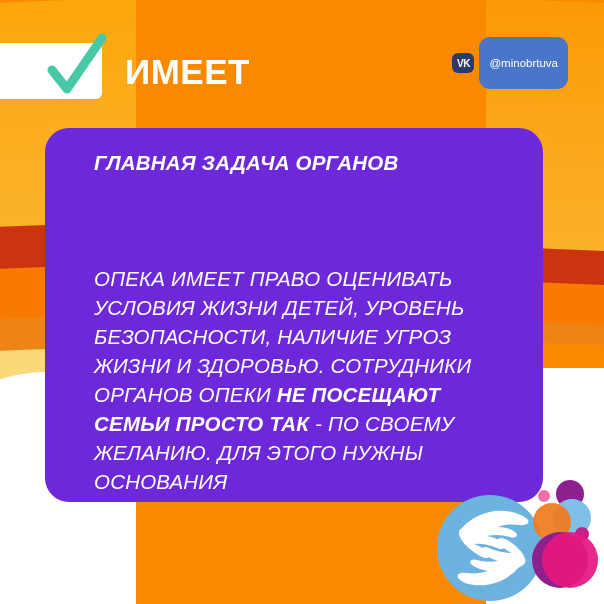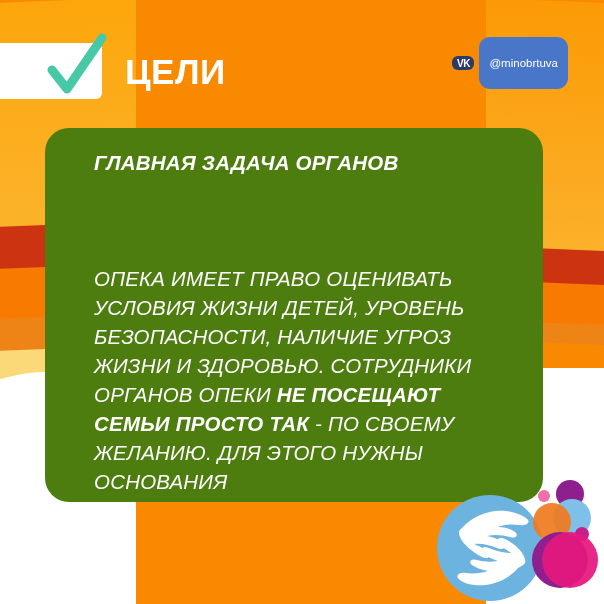--- a/index.html
+++ b/index.html
@@ -78,41 +78,41 @@
     white-space:nowrap;
   }
 
   
   .vk-badge{
     position:absolute;right:36px;top:52px;
     display:flex;align-items:center;gap:5px;
     height:22px;
   }
   .vk-logo{
-    width:22px;height:14px;border-radius:6px;
+    width:22px;height:20px;border-radius:6px;
     background:#2B3A6B;
     display:flex;align-items:center;justify-content:center;
     color:#ffffff;font-size:10px;font-weight:bold;
     letter-spacing:-0.5px;
   }
   .vk-handle{
     height:28px;
     background:#4A76C9;
     border-radius:11px;
     color:#ffffff;
     font-size:11.5px;
     display:flex;align-items:center;
     padding:12px 10px;
   }
 
   
   .card{
     position:absolute;left:45px;top:128px;
     width:498px;height:374px;
-    background:#4d7c0f;
+    background:#6d28d9;
     border-radius:24px;
   }
   .card-text{
     position:absolute;left:49px;top:20px;
     width:420px;
     color:#ffffff;
   }
   .heading{
     font-size:20.5px;
     font-weight:bold;
@@ -160,21 +160,21 @@
     <div class="r-band r-b3"></div>
     <div class="r-band r-b4"></div>
     <div class="r-band r-b5"></div>
     <div class="r-white"></div>
   </div>
 
   <div class="check-box"></div>
   <svg class="check-mark" viewBox="0 0 72 72">
     <path d="M12 38 L27 57 L62 6" fill="none" stroke="#47C9A8" stroke-width="9" stroke-linecap="round" stroke-linejoin="round"></path>
   </svg>
-  <div class="title">ЦЕЛИ</div>
+  <div class="title">ИМЕЕТ</div>
 
   <div class="vk-badge">
     <div class="vk-logo">VK</div>
     <div class="vk-handle">@minobrtuva</div>
   </div>
 
   <div class="card">
     <div class="card-text">
       <p class="heading">
         <span>ГЛАВНАЯ ЗАДАЧА ОРГАНОВ</span><br>

